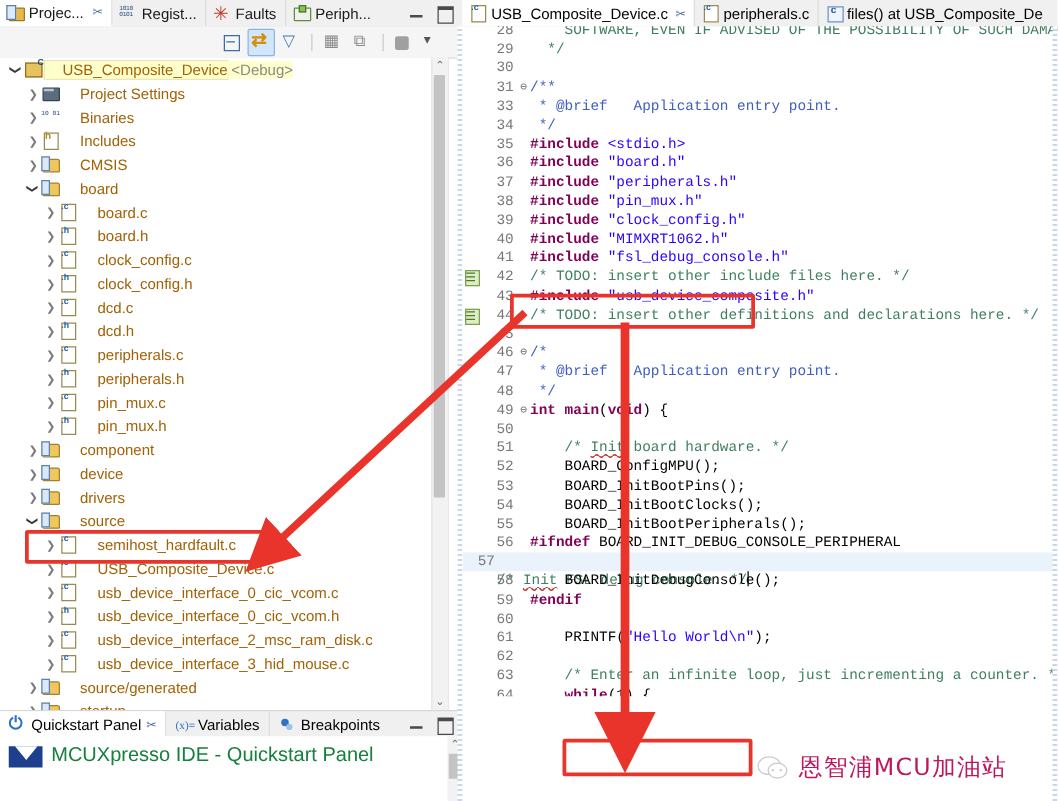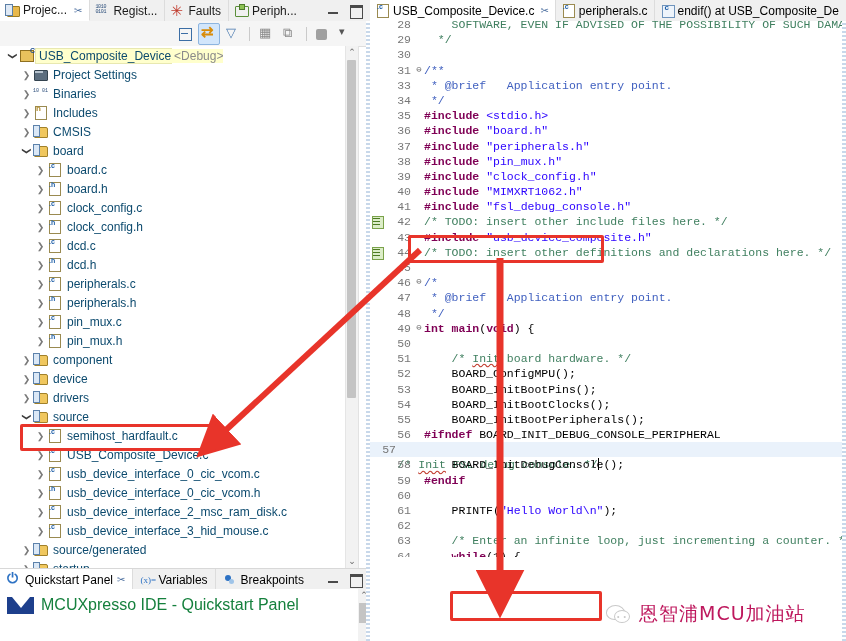--- a/index.html
+++ b/index.html
@@ -119,21 +119,21 @@
   .fi-settings::before{ content:""; position:absolute; left:1px; top:3px; width:12px; height:9px; background:#5b6d7e; border:1px solid #33434f; border-radius:1px; }
   .fi-settings::after{ content:""; position:absolute; left:2px; top:4px; width:8px; height:2px; background:#b8c4cf; }
   .fi-binaries { font-family:"Liberation Mono", monospace; font-size:5px; line-height:5px; color:#2b4d7a; position:absolute; left:0; top:3px; }
   .fi-includes::before{ content:""; position:absolute; left:2px; top:1px; width:10px; height:12px; background:#fff; border:1px solid #9a8a50; }
   .fi-includes::after{ content:"h"; position:absolute; left:3px; top:-1px; font-size:8px; color:#b08a2a; font-weight:bold; }
   .fi-c::before{ content:""; position:absolute; left:2px; top:1px; width:10px; height:12px; background:#fff; border:1px solid #9a8a50; }
   .fi-c::after{ content:".c"; position:absolute; left:2px; top:0px; font-size:7px; color:#1f5fa8; font-weight:bold; }
   .fi-h::before{ content:""; position:absolute; left:2px; top:1px; width:10px; height:12px; background:#fff; border:1px solid #9a8a50; }
   .fi-h::after{ content:".h"; position:absolute; left:2px; top:0px; font-size:7px; color:#1f5fa8; font-weight:bold; }
 
-  .tlabel { padding-left:3px; color:#0c4a6e; }
+  .tlabel { padding-left:14px; color:#a16207; }
   .tlabel.sel { background:#ffffcc; outline:1px solid #e8e8b0; }
   .tsuffix { color:#8a8a8a; padding-left:3px; }
 
   
   .vscroll {
     position:absolute; right:0; top:0; width:12px; height:100%;
     background:#f2f2f2; border-left:1px solid #e5e5e5;
   }
   .vscroll .up, .vscroll .dn { height:13px; text-align:center; font-size:9px; color:#666; line-height:13px; }
   .vscroll .thumb { position:absolute; left:1px; width:9px; background:#c4c4c4; border-radius:1px; }
@@ -507,21 +507,21 @@
         <span class="fi-cfile"></span>
         <span>USB_Composite_Device.c</span>
         <span class="cl">✂</span>
       </div>
       <div class="etab">
         <span class="fi-cfile"></span>
         <span>peripherals.c</span>
       </div>
       <div class="etab" style="border-right:none;">
         <span class="fi-stack"></span>
-        <span>endif() at USB_Composite_De</span>
+        <span>files() at USB_Composite_De</span>
       </div>
     </div>
     <div class="code" id="code-host">
         <div class="cl-row" style="margin-top: -4px;"><span class="ann"></span><span class="gut">28</span><span class="fold"></span><span class="src" style="color: rgb(63, 127, 95);"><span class="cm">    SOFTWARE, EVEN IF ADVISED OF THE POSSIBILITY OF SUCH DAMAGE</span></span></div>
         <div class="cl-row"><span class="ann"></span><span class="gut">29</span><span class="fold"></span><span class="src"><span class="cm">  */</span></span></div>
         <div class="cl-row"><span class="ann"></span><span class="gut">30</span><span class="fold"></span><span class="src"><span class=""></span></span></div>
         <div class="cl-row"><span class="ann"></span><span class="gut">31</span><span class="fold">⊖</span><span class="src"><span class="cmd">/**</span></span></div>
         <div class="cl-row"><span class="ann"></span><span class="gut">33</span><span class="fold"></span><span class="src"><span class="cmd"> * @brief   Application entry point.</span></span></div>
         <div class="cl-row"><span class="ann"></span><span class="gut">34</span><span class="fold"></span><span class="src"><span class="cmd"> */</span></span></div>
         <div class="cl-row"><span class="ann"></span><span class="gut">35</span><span class="fold"></span><span class="src"><span class="k">#include </span><span class="st">&lt;stdio.h&gt;</span></span></div>

